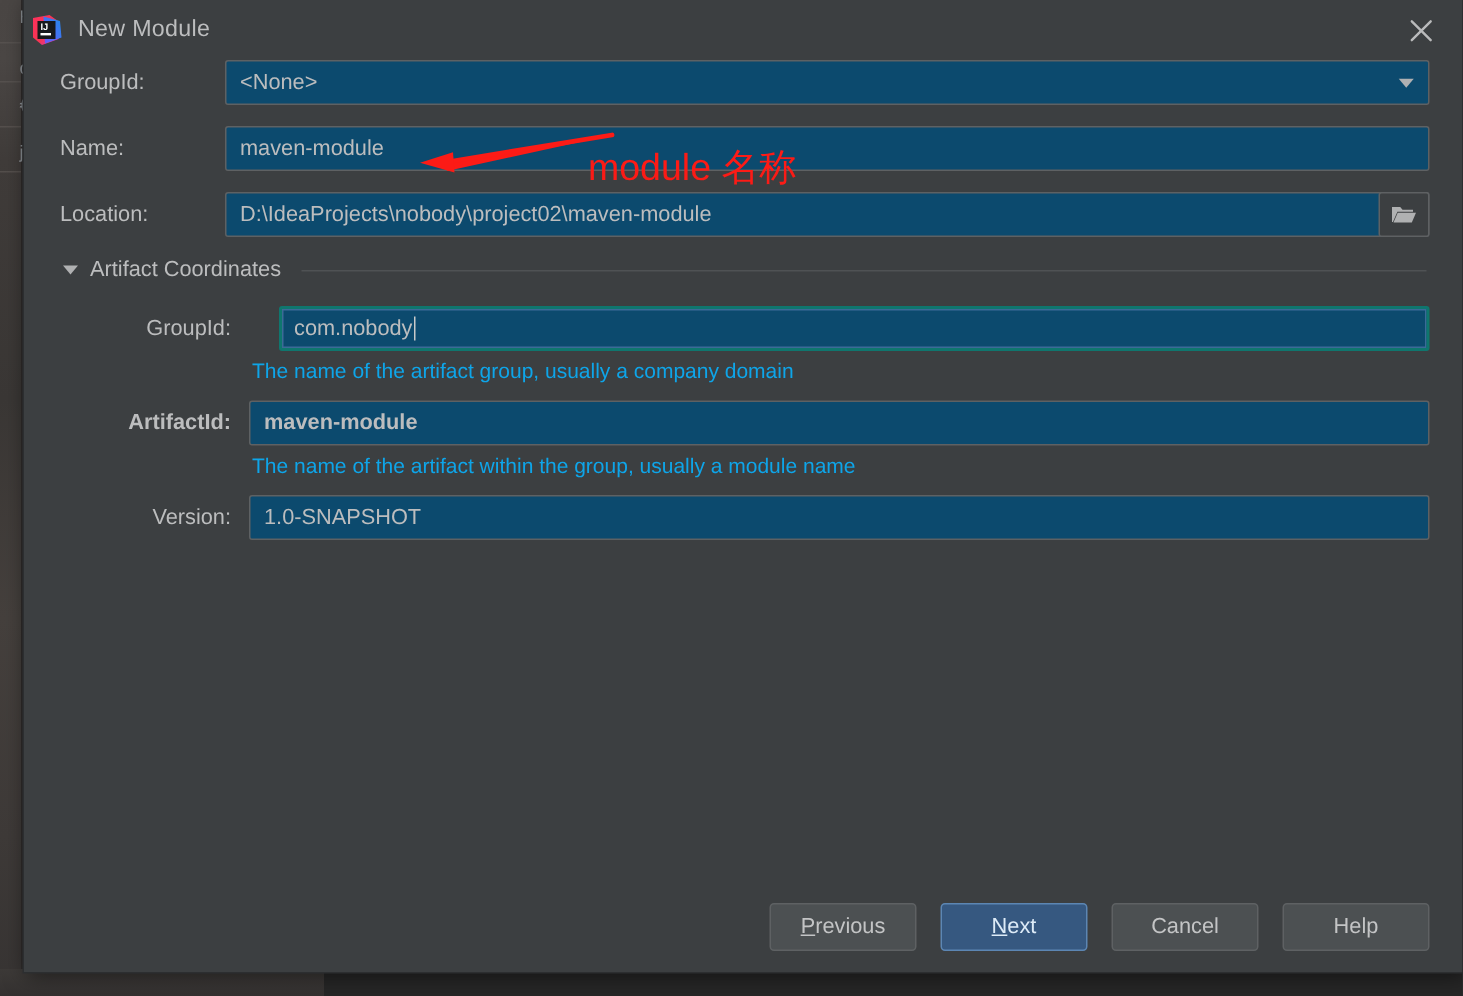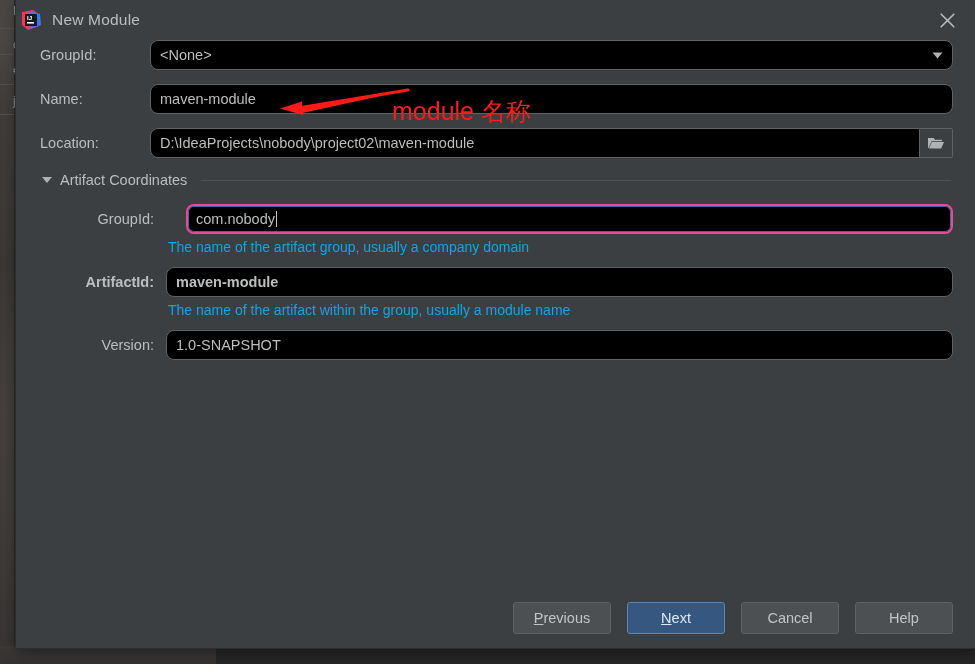--- a/index.html
+++ b/index.html
@@ -130,37 +130,37 @@
     flex: 0 0 110px;
     color: #bcbdbe;
     font-size: 14.5px;
     text-align: left;
     padding-right: 8px;
     box-sizing: border-box;
   }
   .field {
     flex: 1 1 auto;
     height: 30px;
-    background: #000000;
+    background: #0c4a6e;
     border: 1px solid #5e6163;
-    border-radius: 8px;
+    border-radius: 2px;
     display: flex;
     align-items: center;
     box-sizing: border-box;
     position: relative;
   }
   .field .val {
     padding-left: 9px;
     color: #bcbdbe;
     font-size: 14.5px;
     white-space: nowrap;
     overflow: hidden;
   }
   .field.focused {
-    border: 2px solid #ec4899;
+    border: 2px solid #0f766e;
     box-shadow: 0 0 0 1px #3c6a97 inset;
   }
   .field.focused .val { padding-left: 8px; }
   .caret {
     display: inline-block;
     width: 1px;
     height: 16px;
     background: #c8c9ca;
     margin-left: 1px;
     vertical-align: -3px;

